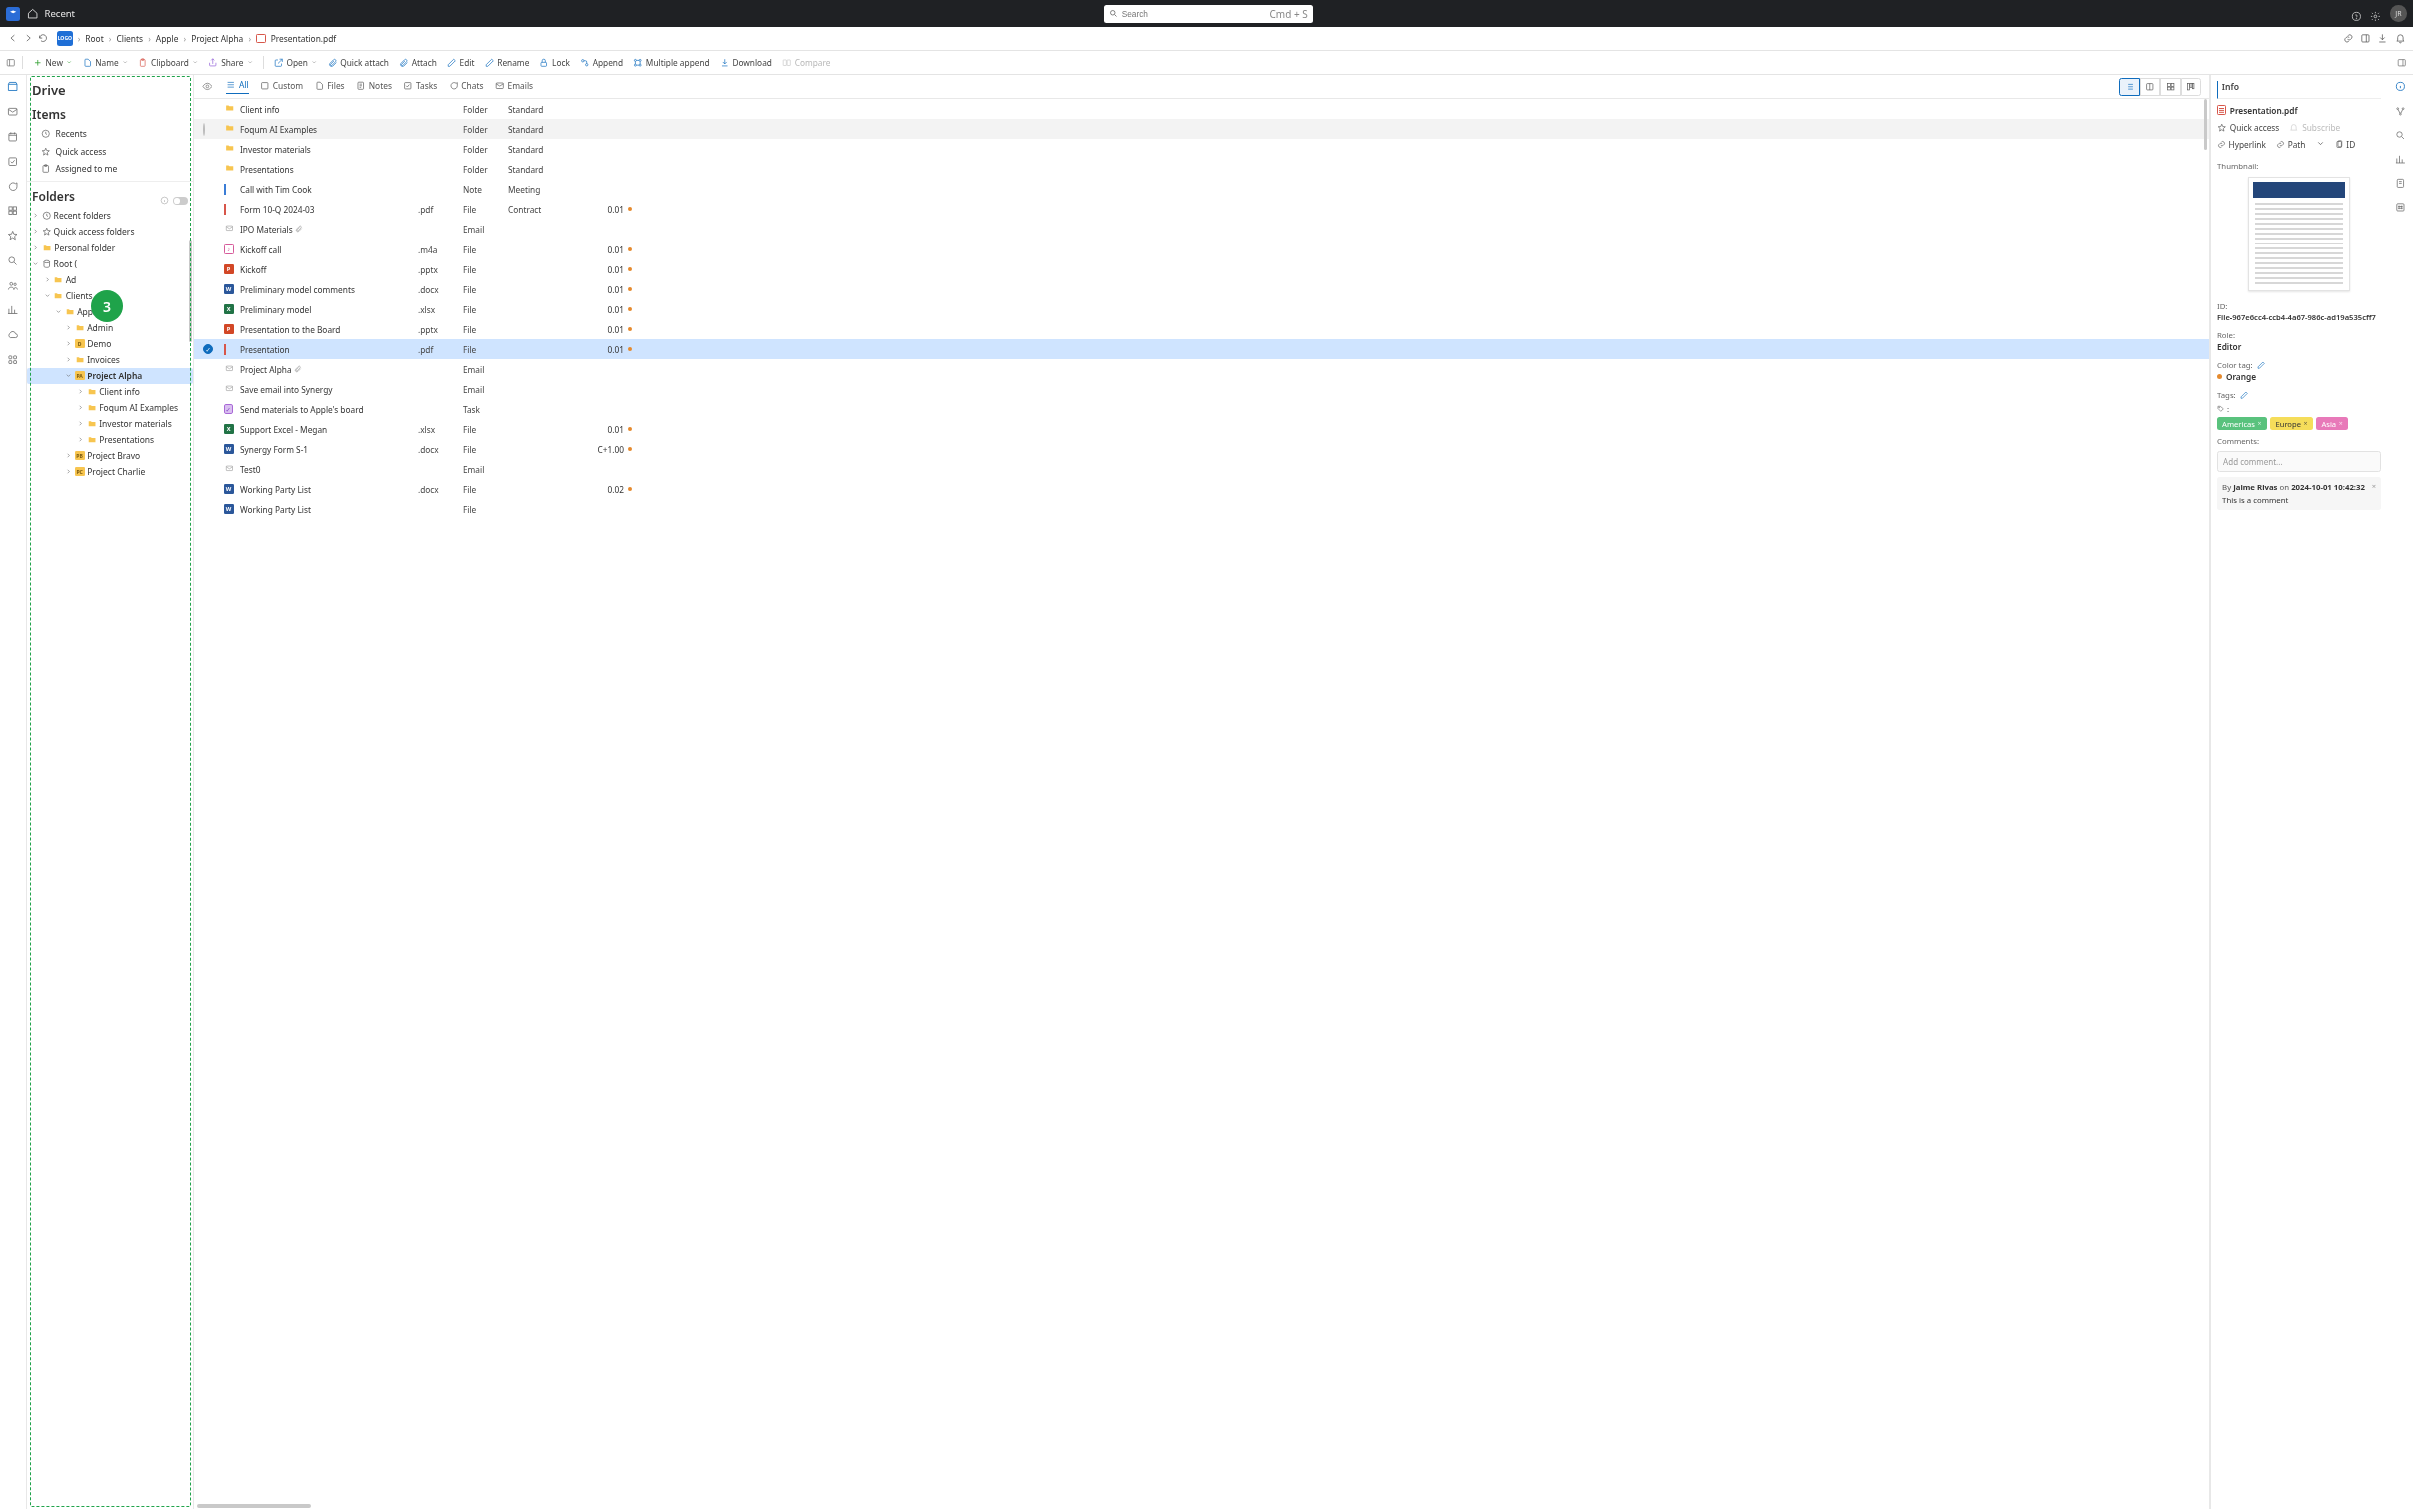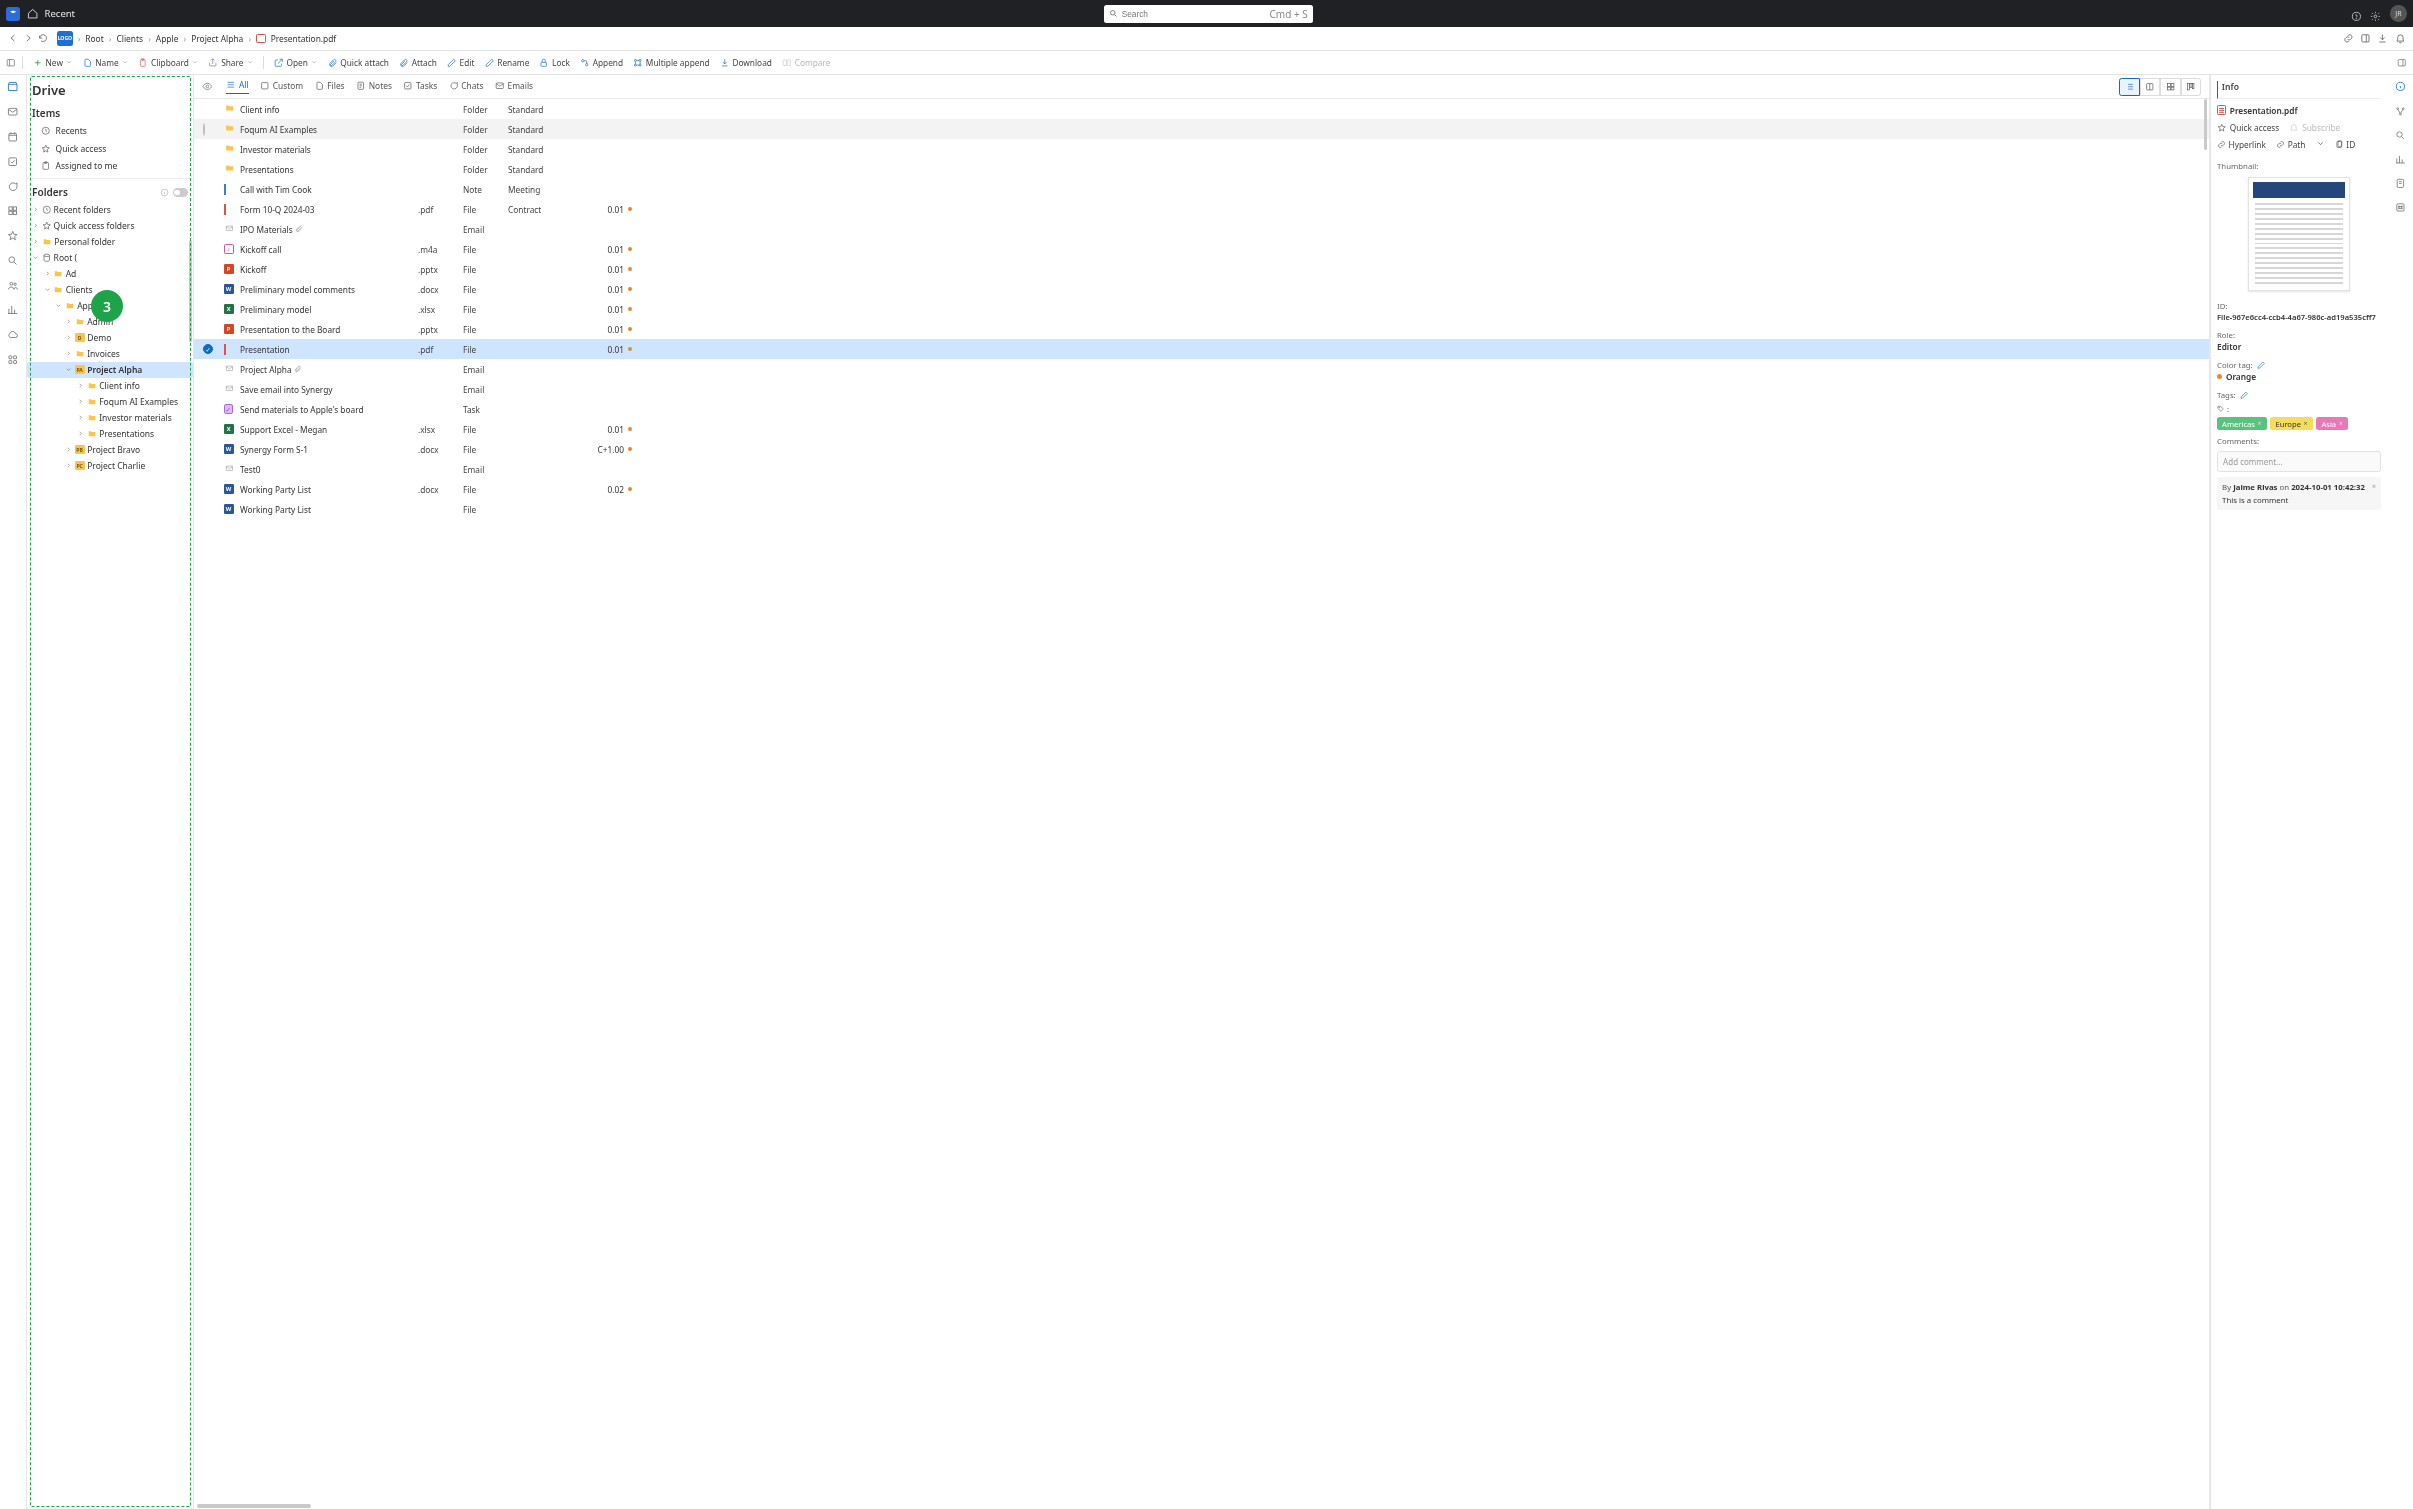--- a/index.html
+++ b/index.html
@@ -47,21 +47,21 @@
 
 .rail { width: 27px; border-right: 0.6px solid #e8e8e8; display: flex; flex-direction: column; align-items: center; padding-top: 6.4px; gap: 11.4px; }
 .rail svg { width: 11.4px; height: 11.4px; stroke: #6b6b6b; cursor:pointer;}
 .rail .active svg { stroke: #0f6cbd; }
 
 
 .sidebar { width: 167px; border-right: 0.6px solid #e8e8e8; position: relative; overflow-y: auto; padding-bottom:12.7px;}
 .dashed-box { position: absolute; top: 1.3px; left: 2.5px; right: 2.5px; bottom: 2.5px; border: 1.6px dashed #1fa34a; border-radius: 1.9px; pointer-events: none; z-index: 5; }
 .green-badge { position: absolute; top: 215px; left: 64px; width: 32px; height: 32px; border-radius: 50%; background: #1fa34a; color: #fff; display: flex; align-items: center; justify-content: center; font-size: 14px; font-weight: 600; z-index: 6; }
 .sb-title { font-size: 13px; font-weight: 600; padding: 6.4px 5.1px 3.8px; }
-.sb-sub { font-size: 10px; font-weight: 600; padding: 2.5px 5.1px; display:flex; align-items:center; justify-content:space-between;}
+.sb-sub { font-size: 12px; font-weight: 600; padding: 2.5px 5.1px; display:flex; align-items:flex-end; justify-content:space-between;}
 .sb-sub .toggles { display:flex; gap:3.8px; align-items:center;}
 .sb-sub .toggle-pill { width:15.3px;height:8.3px;border-radius:5.1px;background:#ccc;position:relative;}
 .sb-sub .toggle-pill::after{content:"";width:5.7px;height:5.7px;border-radius:50%;background:#fff;position:absolute;left:1.3px;top:1.3px;}
 .sb-item { display: flex; align-items: center; gap: 5.1px; padding: 3.2px 5.1px 3.2px 14px; cursor:pointer; font-size: 8.5px; }
 .sb-item svg { width: 9.5px; height: 9.5px; stroke: #555; flex-shrink:0;}
 .sb-hr { border:none; border-top:0.6px solid #eee; margin:3.8px 0;}
 .tree-row { display: flex; align-items: center; gap: 2.5px; padding: 2.5px 2.5px; cursor:pointer; font-size:8.5px; white-space:nowrap;}
 .tree-row.selected { background: #cfe4ff; border-radius:1.9px;}
 .tree-row .chev { width: 7px; height: 7px; stroke: #666; flex-shrink:0;}
 .tree-row .fic { width: 10.2px; height: 9px; flex-shrink:0;}

